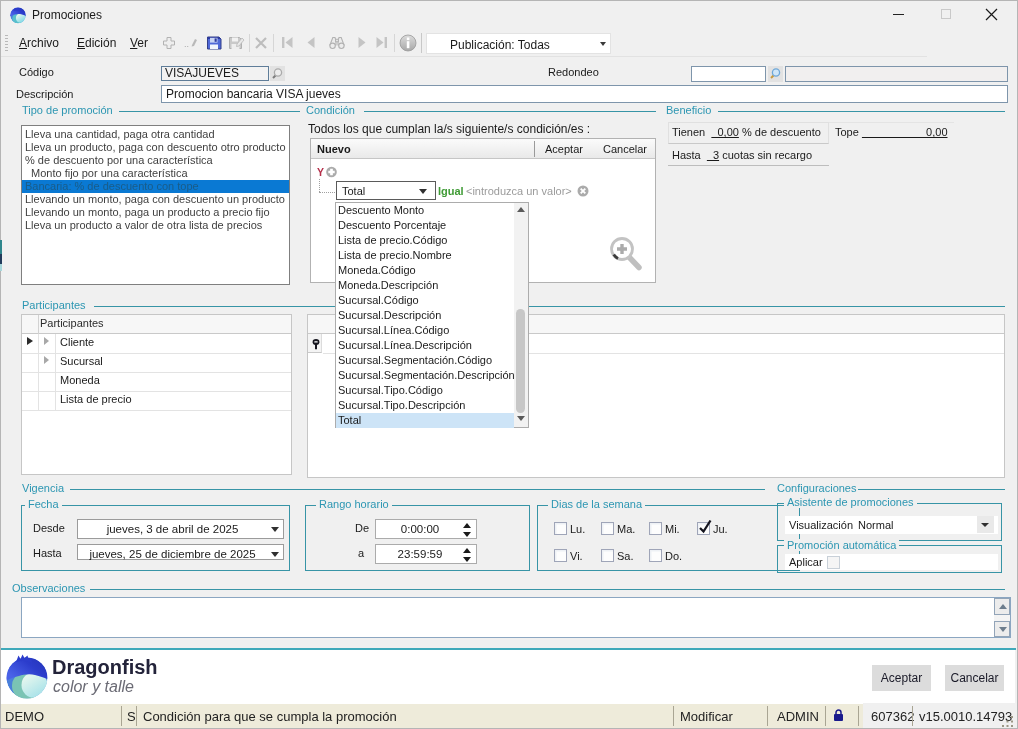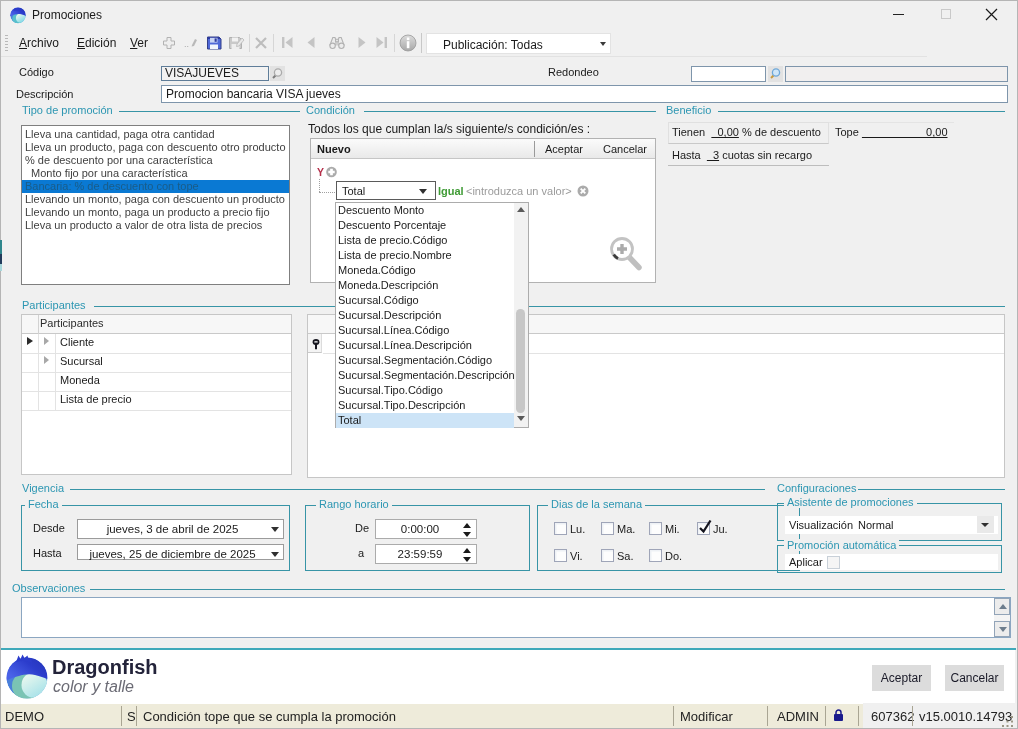--- a/index.html
+++ b/index.html
@@ -121,21 +121,21 @@
             <stop offset="0" stop-color="#dcdcdc"></stop>
             <stop offset="1" stop-color="#a8a8a8"></stop>
           </linearGradient>
         </defs>
     <circle cx="9" cy="9" r="8" fill="url(#lgI)" stroke="#989898" stroke-width="0.8"></circle>
     <rect x="7.8" y="3.5" width="2.6" height="2.6" fill="#fff"></rect>
     <rect x="7.8" y="7.2" width="2.6" height="7" fill="#fff"></rect>
   </svg>
   <div class="abs" style="left:421px;top:3px;width:1px;height:20px;background:#c8c8c8;"></div>
   <div class="abs" style="left:426px;top:3px;width:185px;height:21px;background:#fff;border:1px solid #e3e3e3;">
-    <div class="abs" style="left:16px;top:4px;font-size:12px;">Publicación: Todas</div>
+    <div class="abs" style="left:23px;top:4px;font-size:12px;">Publicación: Todas</div>
     <div class="carr" style="left:173px;top:8px;border-left-width:3.5px;border-right-width:3.5px;border-top-width:4.5px;border-top-color:#3a3a3a;"></div>
   </div>
 </div>
 
 <div class="abs" style="left:19px;top:66px;">Código</div>
 <div class="abs" style="left:161px;top:66px;width:108px;height:15px;background:#f2f2f2;border:1px solid #5f7d99;font-size:12px;line-height:13px;padding-left:3px;">VISAJUEVES</div>
 <div class="abs" style="left:270px;top:66px;width:15px;height:15px;background:#e2e2e2;">
   <svg width="13" height="13" viewBox="0 0 13 13" style="margin:1px;">
         <line x1="4.5" y1="8.5" x2="2" y2="11" stroke="#7d7d7d" stroke-width="2"></line>
         <circle cx="7" cy="5.5" r="3.6" fill="#ededed" stroke="#ababab" stroke-width="1.3"></circle>
@@ -375,21 +375,21 @@
   <div class="abs" style="left:52px;top:28px;font-size:16px;color:#6b6b75;font-style:italic;">color y talle</div>
   <div class="btn" style="left:871px;top:15px;width:59px;height:26px;line-height:26px;">Aceptar</div>
   <div class="btn" style="left:944px;top:15px;width:59px;height:26px;line-height:26px;">Cancelar</div>
 </div>
 
 <div class="abs" style="left:0;top:703px;width:863px;height:25px;background:#eeebda;border-top:1px solid #ffffff;font-size:13px;color:#222;text-align:center;">
   <div class="abs" style="left:5px;top:5px;">DEMO</div>
   <div class="sep" style="left:121px;top:2px;height:20px;"></div>
   <div class="abs" style="left:127px;top:5px;">S</div>
   <div class="sep" style="left:136px;top:2px;height:20px;"></div>
-  <div class="abs" style="left:143px;top:5px;">Condición tope que se cumpla la promoción</div>
+  <div class="abs" style="left:143px;top:5px;">Condición para que se cumpla la promoción</div>
   <div class="sep" style="left:673px;top:2px;height:20px;"></div>
   <div class="abs" style="left:680px;top:5px;">Modificar</div>
   <div class="sep" style="left:767px;top:2px;height:20px;"></div>
   <div class="abs" style="left:777px;top:5px;">ADMIN</div>
   <div class="sep" style="left:825px;top:2px;height:20px;"></div>
   <svg class="abs" style="left:833px;top:5px;" width="11" height="13" viewBox="0 0 11 13">
         <rect x="1" y="5" width="9" height="7" rx="1" fill="#1a1a8c"></rect>
         <path d="M3 5 V3.5 a2.5 2.5 0 0 1 5 0 V5" fill="none" stroke="#1a1a8c" stroke-width="1.5"></path>
       </svg>
   <div class="sep" style="left:858px;top:2px;height:20px;"></div>

